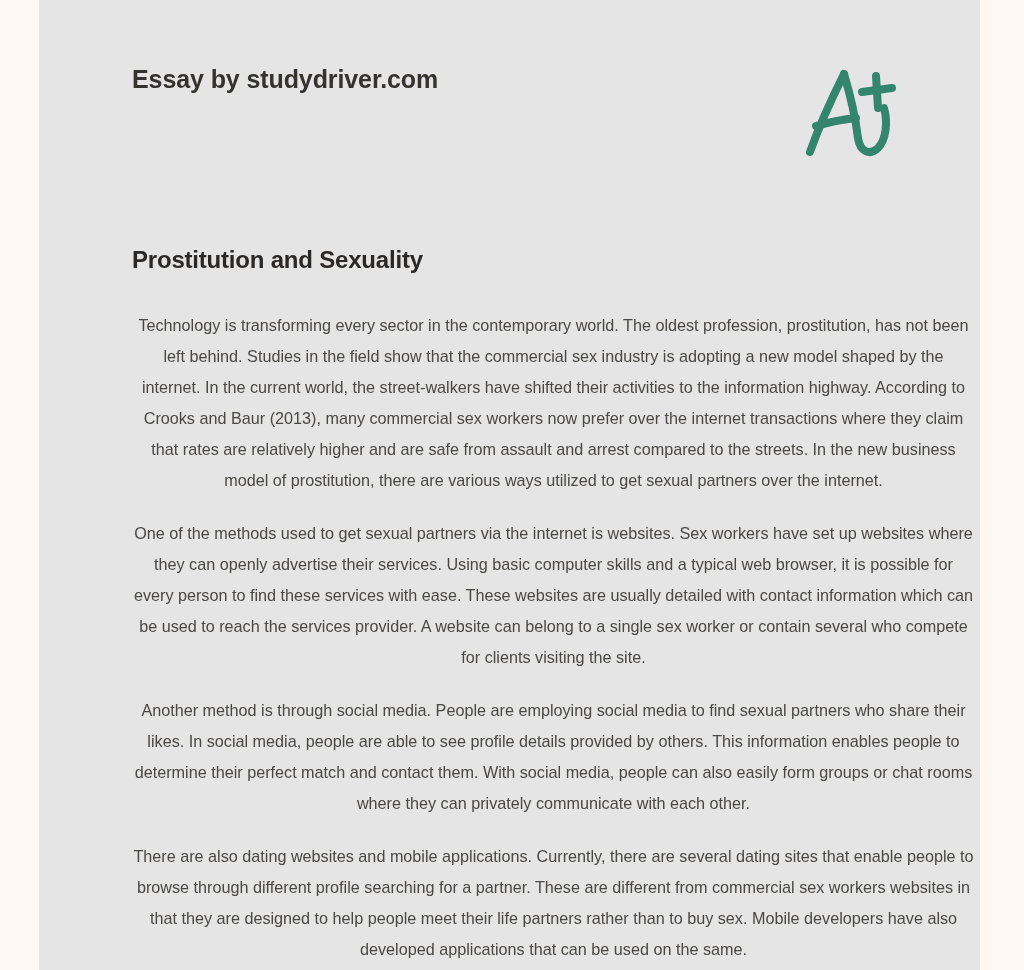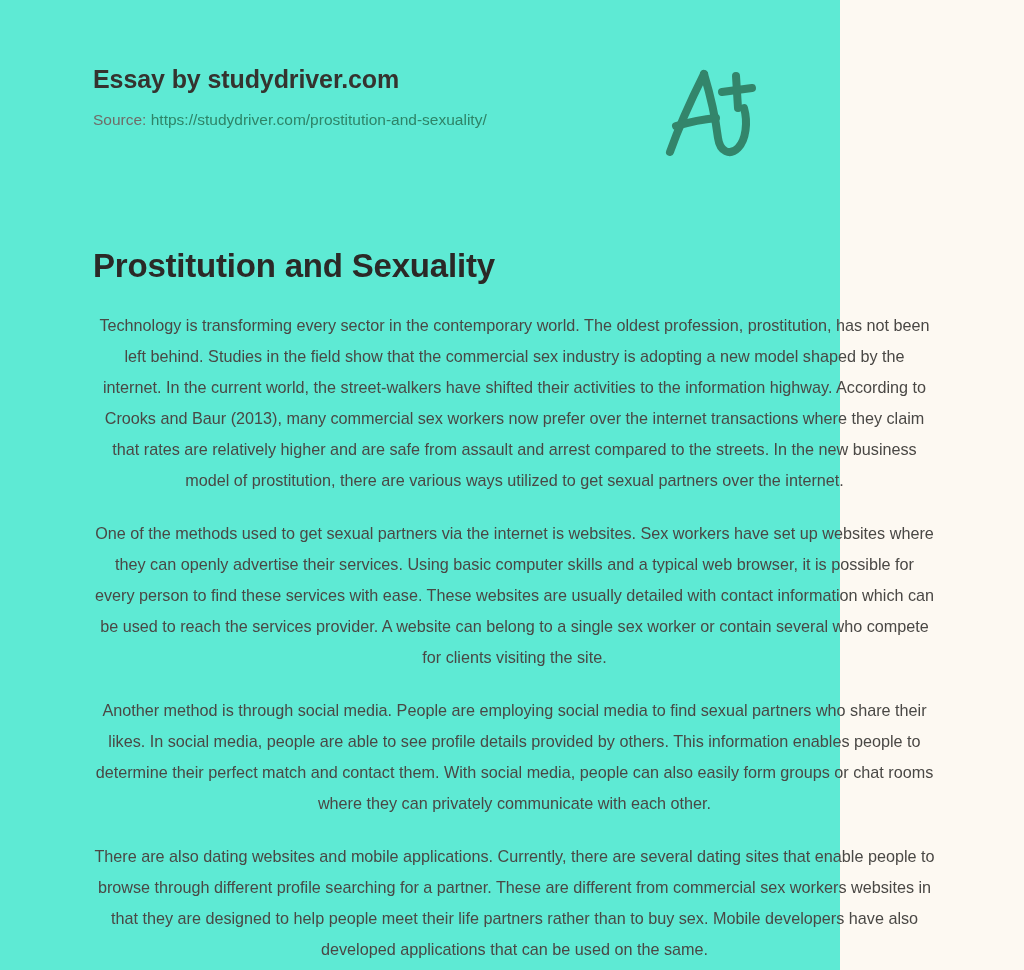--- a/index.html
+++ b/index.html
@@ -10,24 +10,25 @@
     width: 1024px;
     height: 970px;
     background: #fdf9f2;
     font-family: "Liberation Sans", sans-serif;
     color: #3c3a38;
     overflow: hidden;
   }
 
   .page {
     position: relative;
-    width: 840px;
+    width: 941px;
     height: 970px;
-    background: #5eead4;
+    background: #e5e5e5;
     box-sizing: border-box;
+    margin-left: 39px;
   }
 
   
   .header {
     position: absolute;
     left: 93px;
     top: 64px;
     right: 80px;
     height: 110px;
   }
@@ -68,21 +69,21 @@
     height: 100px;
   }
   .logo svg { display: block; width: 110px; height: 100px; }
 
   
   .article-title {
     position: absolute;
     left: 93px;
     top: 245px;
     margin: 0;
-    font-size: 33px;
+    font-size: 24px;
     font-weight: bold;
     letter-spacing: -0.2px;
     color: #2b2927;
     line-height: 1.25;
   }
 
   
   .article-body {
     position: absolute;
     left: 93px;
@@ -100,24 +101,20 @@
   .article-body p:last-child { margin-bottom: 0; }
 </style>
 </head>
 <body>
 
 <div class="page">
 
   <div class="header">
     <div class="essay-by">Essay by studydriver.com</div>
 
-    <div class="source-line">
-      <span class="source-label">Source:</span>
-      <a class="source-url" href="#">https://studydriver.com/prostitution-and-sexuality/</a>
-    </div>
   </div>
 
   <div class="logo">
     <svg viewBox="0 0 110 100" xmlns="http://www.w3.org/2000/svg">
       <g fill="none" stroke="#33856B" stroke-linecap="round" stroke-linejoin="round">
 
         <path d="M52 10 C45 24, 30 54, 18 88" stroke-width="8"></path>
 
         <path d="M52 10 C58 30, 64 58, 66 74 C68 88, 78 92, 86 84 C94 76, 96 58, 92 44" stroke-width="8"></path>
 

